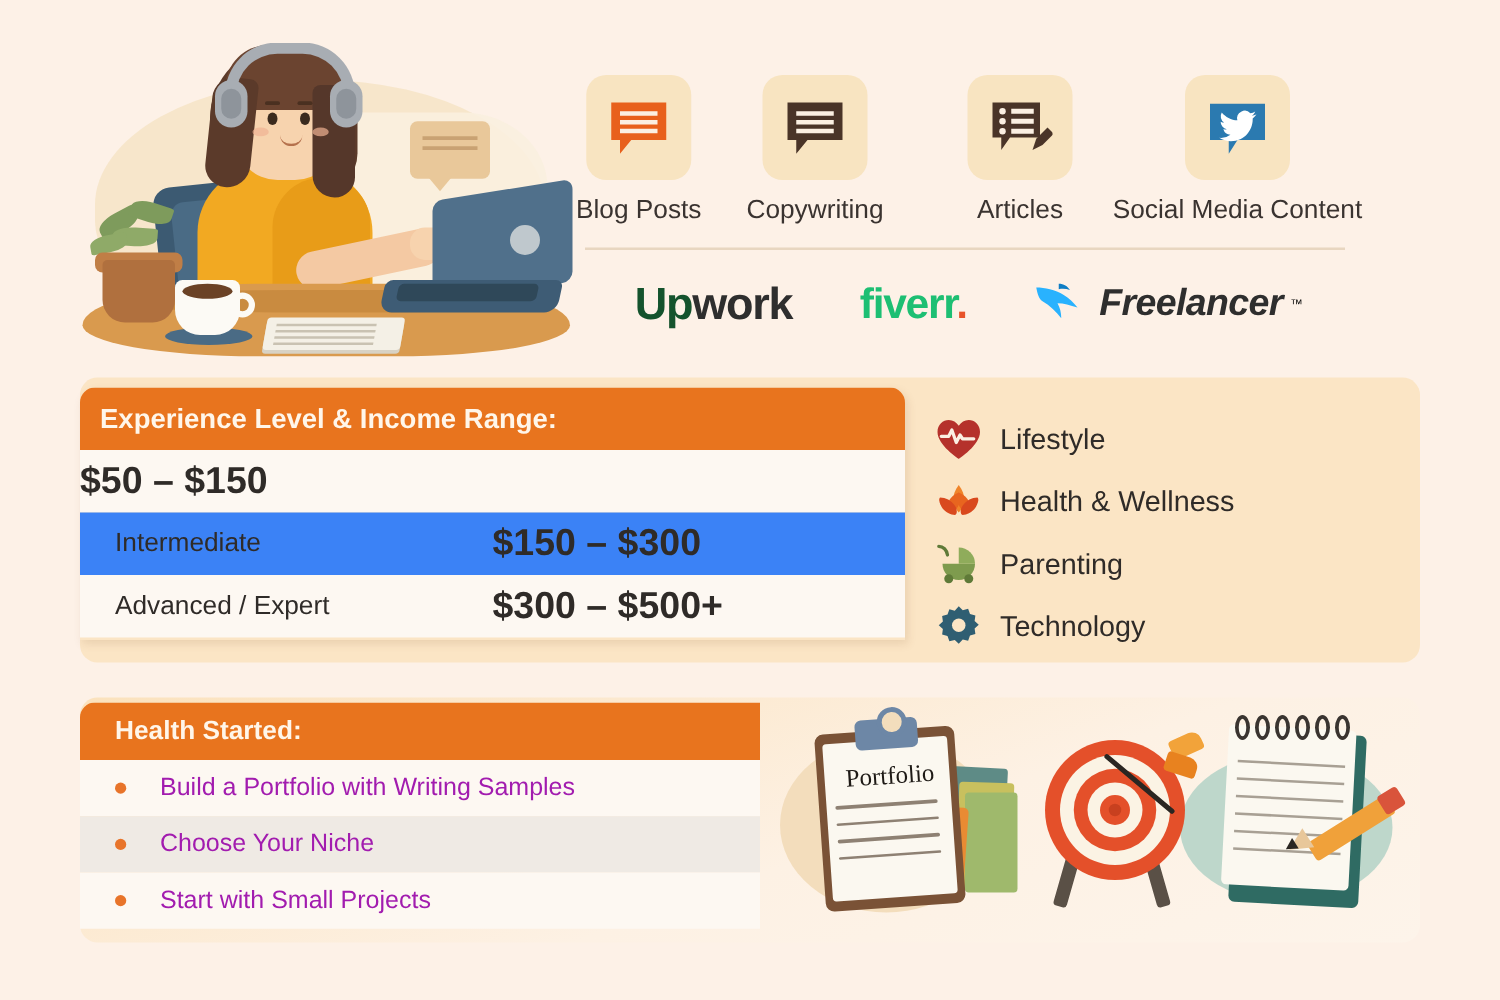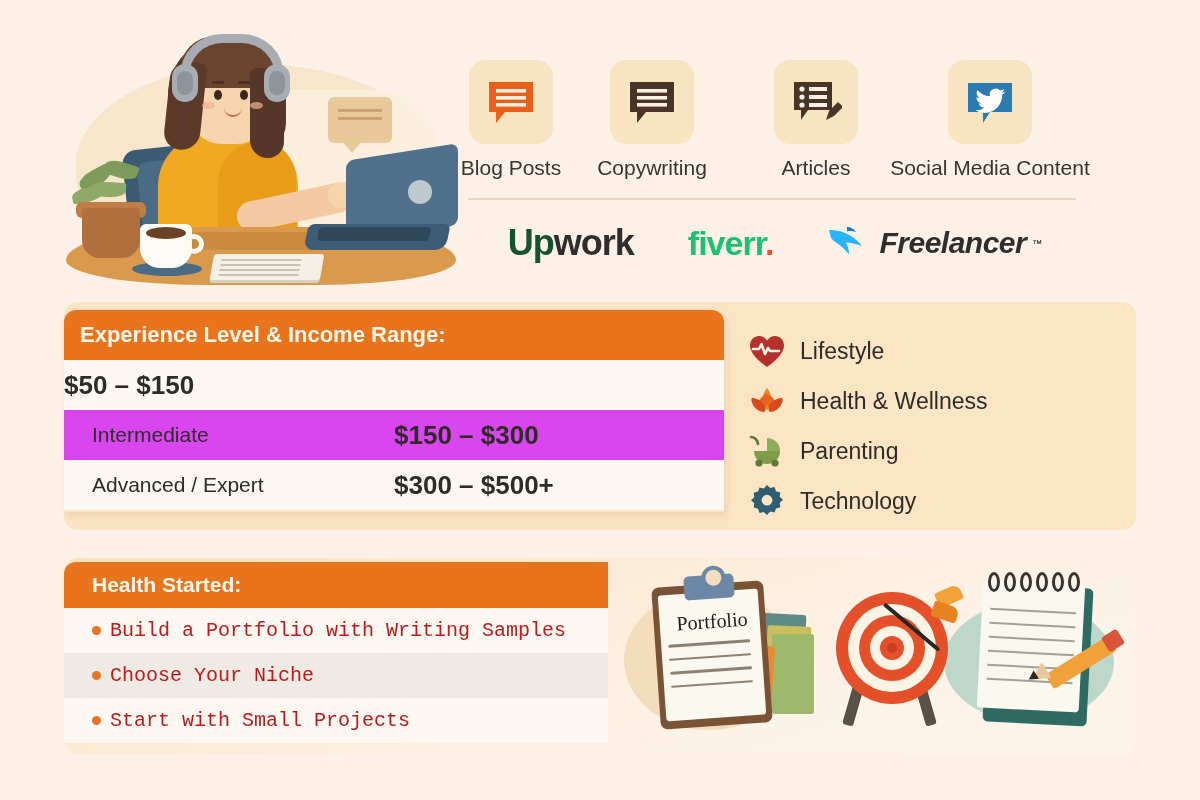--- a/index.html
+++ b/index.html
@@ -142,23 +142,23 @@
     border-radius: 12px 12px 0 0; overflow: hidden;
     box-shadow: 2px 3px 7px rgba(120,80,40,.13);
   }
   .income-head {
     height: 50px; background: #E8741E; display: flex; align-items: center;
     padding-left: 16px; color: #FFF6EA; font-size: 22px; font-weight: bold;
     font-family: "Liberation Sans", sans-serif;
   }
   .income-row { height: 50px; display: flex; align-items: center; font-size: 21px; color: #2F2B28; }
   .income-row.odd { background: #FDF8F2; }
-  .income-row.even { background: #d946ef; }
+  .income-row.even { background: #3b82f6; }
   .income-level { width: 330px; padding-left: 28px; font-family: "Liberation Sans", sans-serif; }
-  .income-value { font-weight: bold; font-size: 26px; font-family: "Liberation Sans", sans-serif; }
+  .income-value { font-weight: bold; font-size: 30px; font-family: "Liberation Sans", sans-serif; }
 
   
   .niches { position: absolute; left: 748px; top: 326px; width: 360px; }
   .niche-item { display: flex; align-items: center; height: 50px; gap: 14px; }
   .niche-label { font-size: 23px; color: #2F2B28; font-family: "Liberation Sans", sans-serif; }
 
   
   .gs-panel {
     position: absolute; left: 64px; top: 558px; width: 1072px; height: 196px;
     background: linear-gradient(160deg,#FBE2BD 0%, #FDF1E4 58%, #FDF4EA 100%);
@@ -166,21 +166,21 @@
   }
   .gs-card {
     position: absolute; left: 64px; top: 562px; width: 544px; height: 186px;
     border-radius: 12px 0 0 0; overflow: hidden;
   }
   .gs-head {
     height: 46px; background: #E8741E; display: flex; align-items: center;
     padding-left: 28px; color: #FFF6EA; font-size: 21px; font-weight: bold;
     font-family: "Liberation Sans", sans-serif;
   }
-  .gs-row { height: 45px; display: flex; align-items: center; padding-left: 28px; gap: 9px; font-size: 20px; color: #b91c1c; font-family: Liberation Mono, monospace; }
+  .gs-row { height: 45px; display: flex; align-items: center; padding-left: 28px; gap: 27px; font-size: 20px; color: #a21caf; font-family: Liberation Sans, sans-serif; }
   .gs-row.odd { background: #FDF8F2; }
   .gs-row.even { background: #EFEAE4; }
   .bullet { width: 9px; height: 9px; border-radius: 50%; background: #E8742A; flex: none; }
 
   
   .gs-illus { position: absolute; left: 614px; top: 562px; width: 522px; height: 192px; overflow: hidden; border-radius: 0 12px 12px 0; }
   .gsi-blob1 { position: absolute; left: 10px; top: 28px; width: 170px; height: 140px; background: #F3DDBC; border-radius: 50%; }
   .gsi-blob2 { position: absolute; left: 330px; top: 40px; width: 170px; height: 120px; background: #A8CDC1; border-radius: 50%; opacity: .75; }
   .clip-board { position: absolute; left: 42px; top: 22px; width: 112px; height: 142px; background: #7A5236; border-radius: 7px; transform: rotate(-4deg); }
   .clip-paper { position: absolute; left: 48px; top: 30px; width: 100px; height: 126px; background: #FBF8F0; border-radius: 3px; transform: rotate(-4deg); }

